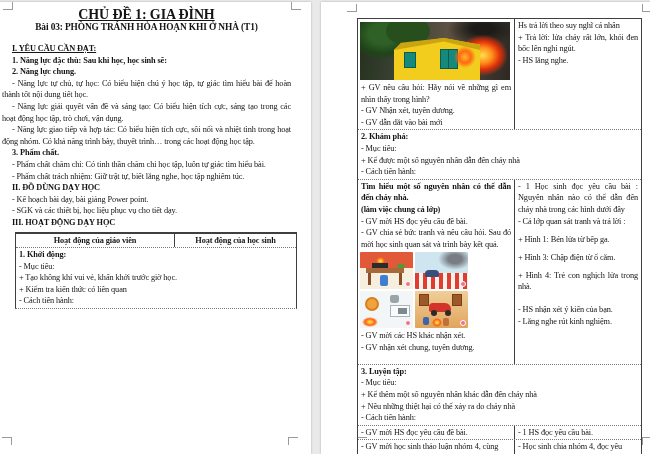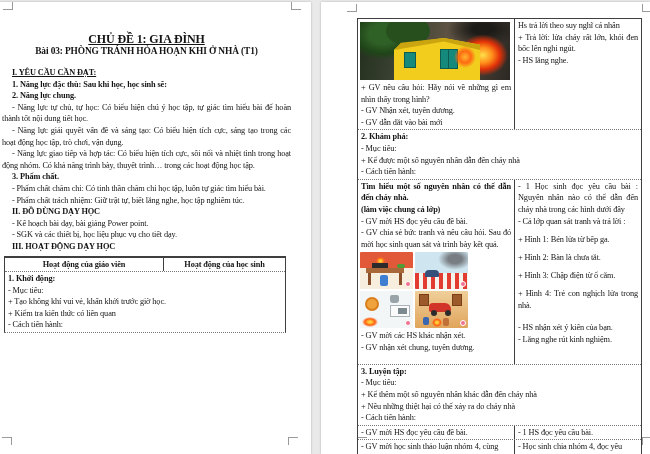--- a/index.html
+++ b/index.html
@@ -18,25 +18,25 @@
   .mark.br { border-top:1px solid #9a9a9a; border-left:1px solid #9a9a9a; }
   .mark.bl2 { border-top:1px solid #9a9a9a; border-left:1px solid #9a9a9a; }
 
   .doc { color:#141414; font-size:8.3px; line-height:11.6px; letter-spacing:-0.12px; }
   .b { font-weight:bold; }
   .u { text-decoration:underline; }
   .center { text-align:center; }
 
   
   .p1content { position:absolute; left:2px; top:7px; width:289px; }
-  .t1 { font-size:12px; line-height:12px;margin-top:24px; }
+  .t1 { font-size:14px; line-height:12px; }
   .t2 { font-size:9.4px; line-height:12px; margin-bottom:10px; }
   .para { text-indent:10px; text-align:justify; }
 
-  .tbl { margin-left:2px; margin-top:3px; width:282px;
+  .tbl { margin-left:13px; margin-top:3px; width:282px;
          border:1px solid #3f3f3f; border-top:2px solid #3f3f3f; border-bottom:1px dotted #777; }
   .thead { display:flex; border-bottom:1px dotted #777; }
   .th { font-weight:bold; text-align:center; padding:1px 2px; }
   .th.c1 { width:159px; border-right:1px solid #3f3f3f; }
   .th.c2 { flex:1; }
   .trow { border-bottom:1px dotted #777; }
   .trow:last-child { border-bottom:none; }
   .trow.full { padding:1px 0; }
   .cols { display:flex; }
   .cell { padding:1px 0; }
@@ -261,21 +261,20 @@
 
           <p class="cpara">- GV mời các HS khác nhận xét.</p>
               <p class="cpara">- GV nhận xét chung, tuyên dương.</p>
             </div>
         </div>
         <div class="cell r2">
 
         <p class="cpara">- 1 Học sinh đọc yêu cầu bài : Nguyên nhân nào có thể dẫn đến cháy nhà trong các hình dưới đây</p>
             <p class="cpara">- Cả lớp quan sát tranh và trả lời :</p>
             <p class="cpara sp">+ Hình 1: Bén lửa từ bếp ga.</p>
-            <p class="cpara sp">+ Hình 2: Bàn là chưa tắt.</p>
             <p class="cpara sp">+ Hình 3: Chập điện từ ổ cắm.</p>
             <p class="cpara sp">+ Hình 4: Trẻ con nghịch lửa trong nhà.</p>
             <p class="cpara sp2">- HS nhận xét ý kiến của bạn.</p>
             <p class="cpara">- Lắng nghe rút kinh nghiệm.</p>
           </div>
       </div>
 
       <div class="trow full">
 
       <p class="cpara b">3. Luyện tập:</p>

